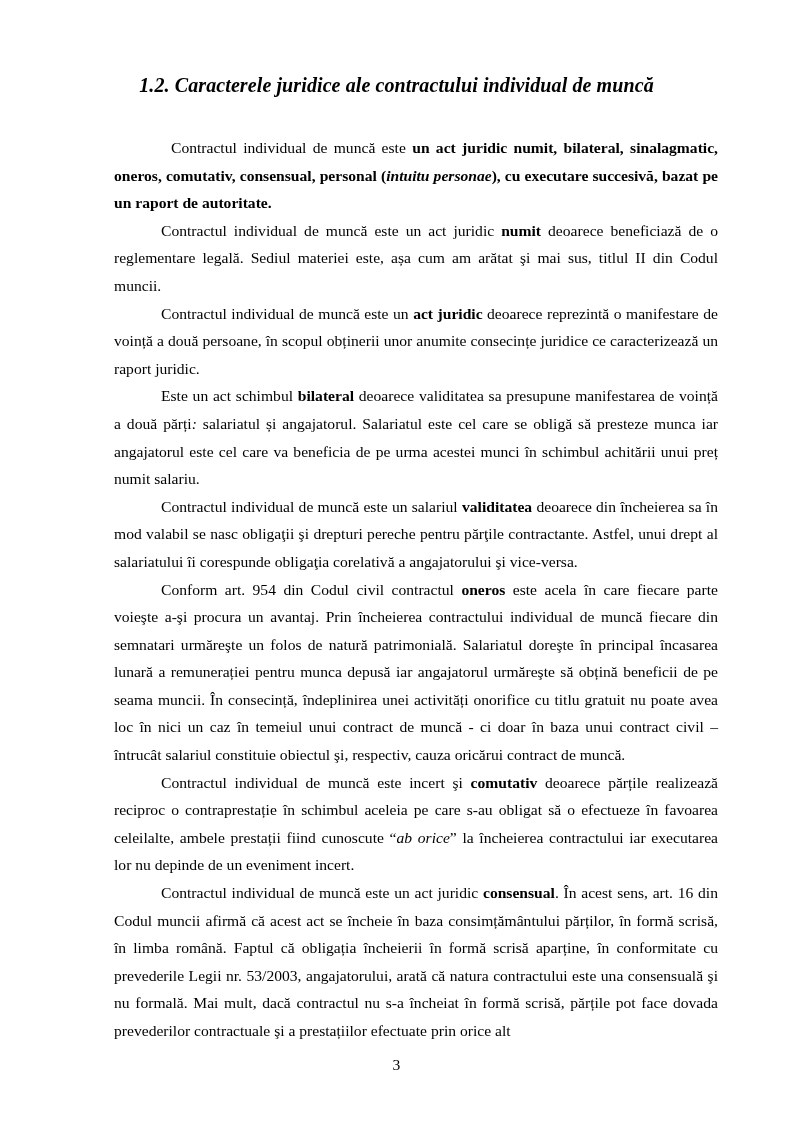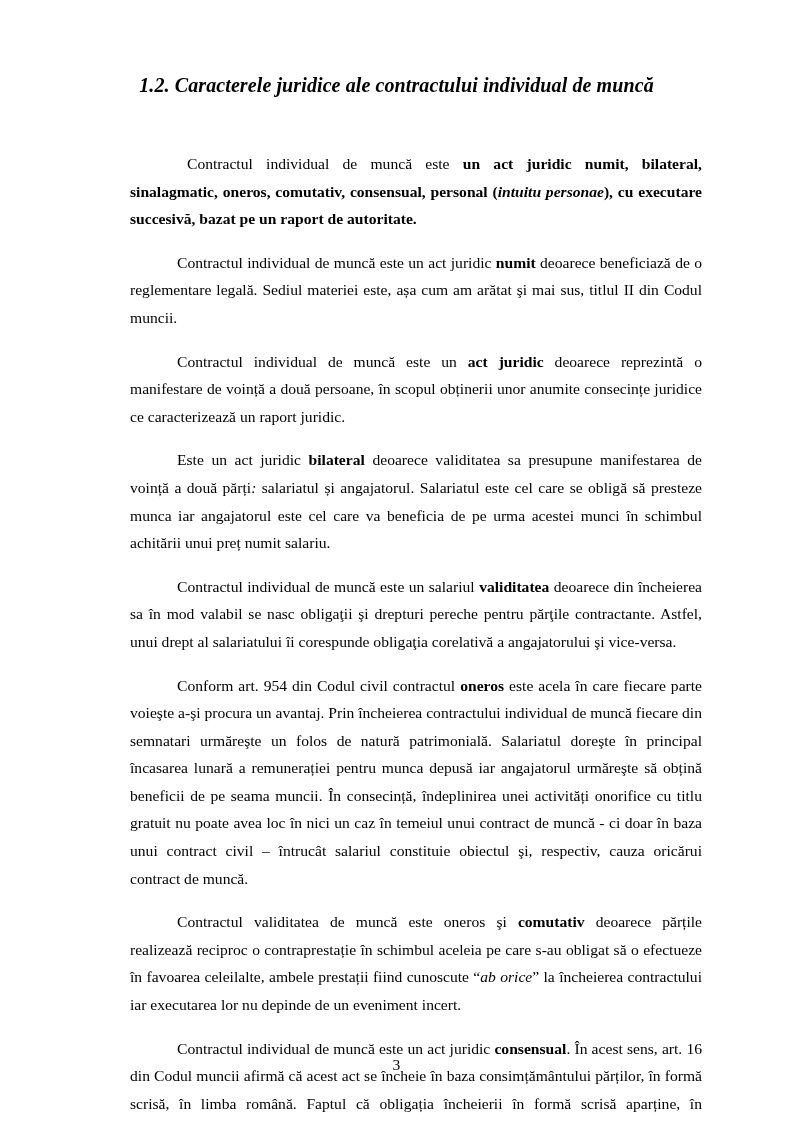--- a/index.html
+++ b/index.html
@@ -13,40 +13,40 @@
       position: absolute; left: 0; right: 0; top: 74px;
       text-align: center;
       font-size: 20px; font-weight: bold; font-style: italic;
       letter-spacing: 0.1px;
     }
     .body {
       position: absolute; left: 114px; width: 604px; top: 134px;
       font-size: 15.6px; line-height: 27.6px;
       text-align: justify;
     }
-    .body p { margin: 16px; text-indent: 47px; }
+    .body p { margin: 0; text-indent: 47px; }
     .body p.first { text-indent: 57px; }
     b { font-weight: bold; }
     i { font-style: italic; }
     .pagenum {
       position: absolute; left: 0; right: 0; top: 1056px;
       text-align: center; font-size: 15.6px;
     }
   </style>
 </head>
 <body>
 
 <div class="page">
   <div class="title">1.2. Caracterele juridice ale contractului individual de muncă</div>
 
   <div class="body">
     <p class="first"><span>Contractul individual de muncă este </span><b>un act juridic numit, bilateral, sinalagmatic, oneros, comutativ, consensual, personal (</b><b><i>intuitu personae</i></b><b>), cu executare succesivă, bazat pe un raport de autoritate.</b></p>
     <p><span>Contractul individual de muncă este un act juridic </span><b>numit</b><span> deoarece beneficiază de o reglementare legală. Sediul materiei este, așa cum am arătat şi mai sus, titlul II din Codul muncii.</span></p>
     <p><span>Contractul individual de  muncă este un </span><b>act juridic</b><span> deoarece reprezintă o manifestare de voință a două persoane, în scopul obținerii unor anumite consecințe juridice ce caracterizează un raport juridic.</span></p>
-    <p><span>Este un act juridic </span><b>bilateral</b><span> deoarece validitatea sa presupune manifestarea de voință a două părți</span><i>:</i><span> salariatul și angajatorul. Salariatul este cel care se obligă să presteze munca iar angajatorul este cel care va beneficia de pe urma acestei munci în schimbul achitării unui preț numit salariu.</span></p>
+    <p><span>Este un act schimbul </span><b>bilateral</b><span> deoarece validitatea sa presupune manifestarea de voință a două părți</span><i>:</i><span> salariatul și angajatorul. Salariatul este cel care se obligă să presteze munca iar angajatorul este cel care va beneficia de pe urma acestei munci în schimbul achitării unui preț numit salariu.</span></p>
     <p><span>Contractul individual de muncă este un salariul </span><b>validitatea</b><span> deoarece din încheierea sa în mod valabil se nasc obligaţii şi drepturi pereche pentru părţile contractante. Astfel, unui drept al salariatului îi corespunde obligaţia corelativă a angajatorului şi vice-versa.</span></p>
     <p><span>Conform art. 954 din Codul civil contractul </span><b>oneros</b><span> este acela în care fiecare parte voieşte a-şi procura un avantaj. Prin încheierea contractului individual de muncă fiecare din semnatari urmăreşte un folos de natură patrimonială. Salariatul doreşte în principal încasarea lunară a remunerației pentru munca depusă iar angajatorul urmăreşte să obțină beneficii de pe seama muncii. În consecință, îndeplinirea unei activități onorifice cu titlu gratuit nu poate avea loc în nici un caz în temeiul unui contract de muncă - ci doar în baza unui contract civil – întrucât salariul constituie obiectul şi, respectiv, cauza oricărui contract de muncă.</span></p>
-    <p><span>Contractul validitatea de muncă este oneros şi </span><b>comutativ</b><span> deoarece părțile realizează reciproc o contraprestație în schimbul aceleia pe care s-au obligat să o efectueze în favoarea celeilalte, ambele prestații fiind cunoscute “</span><i>ab orice</i><span>” la încheierea contractului iar executarea lor nu depinde de un eveniment incert.</span></p>
+    <p><span>Contractul individual de muncă este incert şi </span><b>comutativ</b><span> deoarece părțile realizează reciproc o contraprestație în schimbul aceleia pe care s-au obligat să o efectueze în favoarea celeilalte, ambele prestații fiind cunoscute “</span><i>ab orice</i><span>” la încheierea contractului iar executarea lor nu depinde de un eveniment incert.</span></p>
     <p><span>Contractul individual de muncă este un act juridic </span><b>consensual</b><span>. În acest sens, art. 16 din Codul muncii afirmă că acest act se încheie în baza consimțământului părților, în formă scrisă, în limba română. Faptul că obligația încheierii în formă scrisă aparține, în conformitate cu prevederile Legii nr. 53/2003, angajatorului, arată că natura contractului este una consensuală şi nu formală. Mai mult, dacă contractul nu s-a încheiat în formă scrisă, părțile pot face dovada prevederilor contractuale şi a prestațiilor efectuate prin orice alt</span></p>
   </div>
 
   <div class="pagenum">3</div>
 </div>
 
 </body></html>

